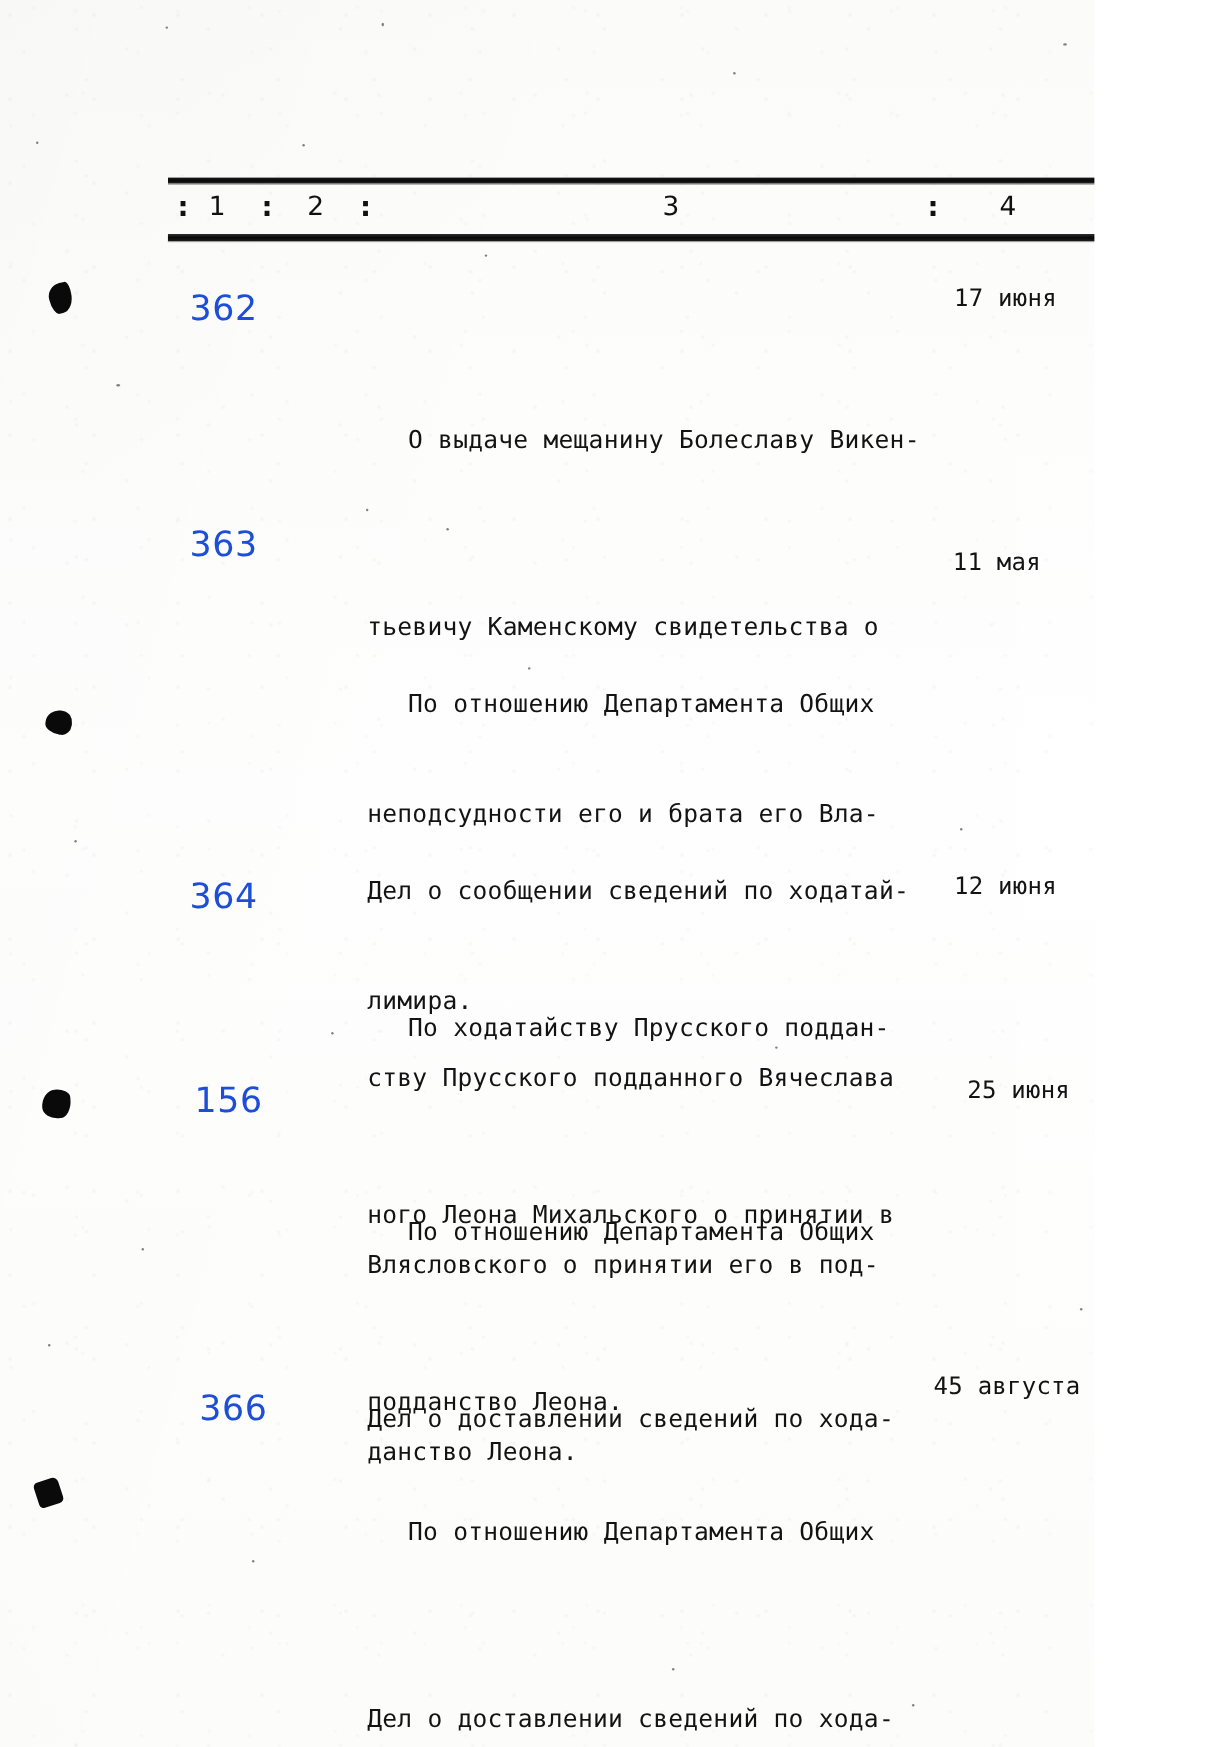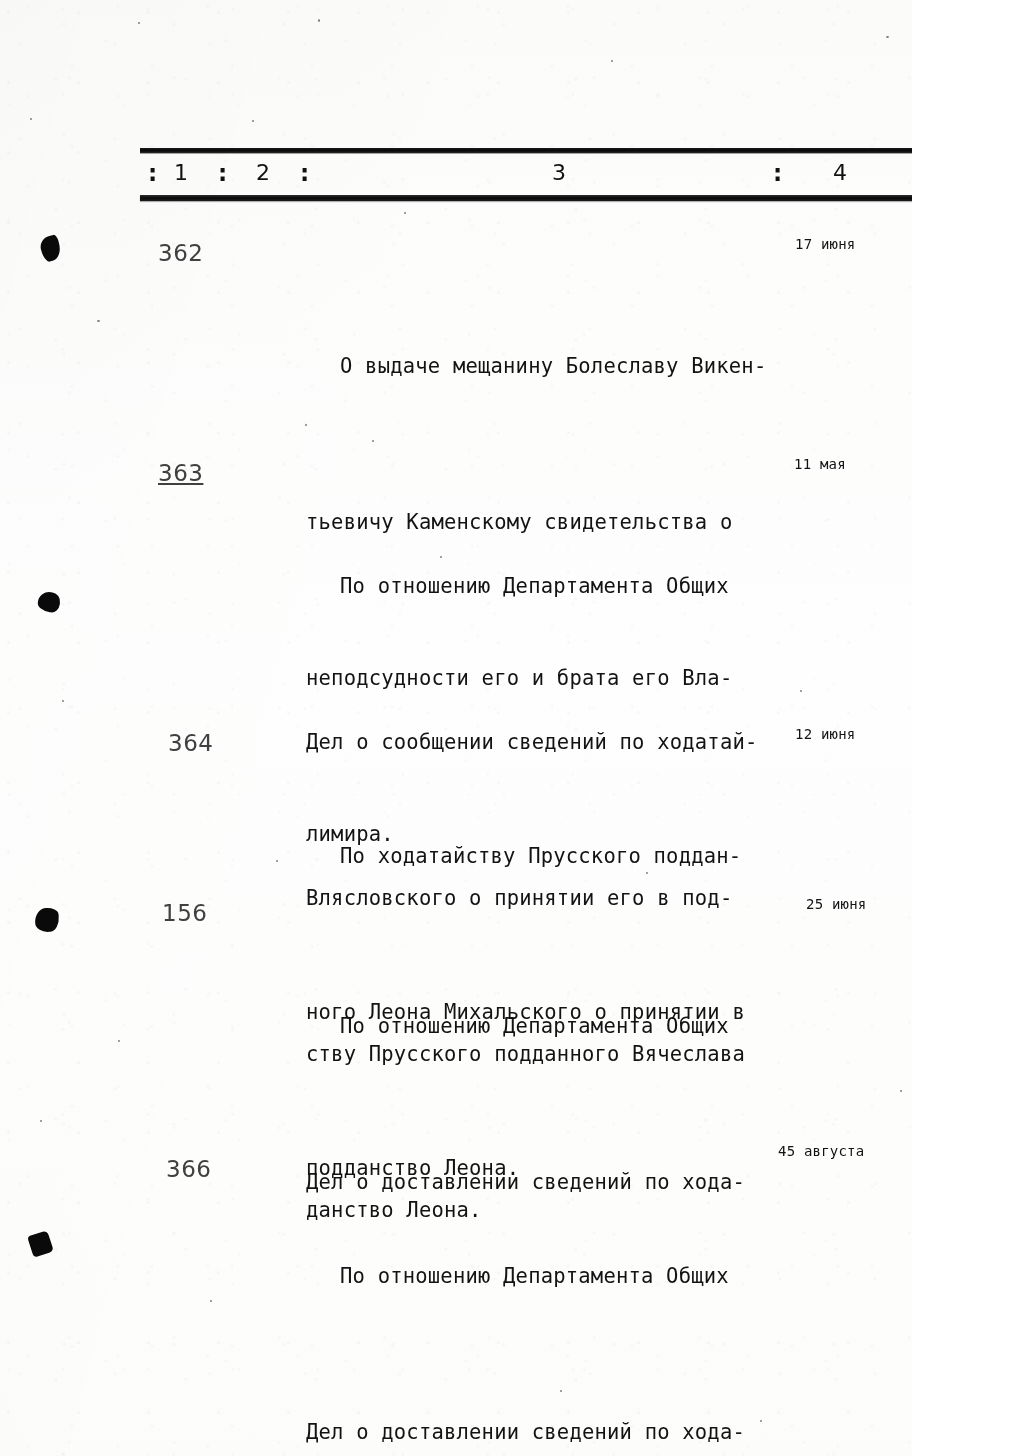--- a/index.html
+++ b/index.html
@@ -97,39 +97,39 @@
     color: #111;
   }
   .colmark.sep { font-weight: 700; font-size: 23px; }
 
   
   .entry { position: absolute; left: 0; width: 1024px; }
 
   .entry-number {
     position: absolute;
     font-family: "DejaVu Sans", "Liberation Sans", sans-serif;
-    font-size: 23px;
+    font-size: 29px;
     letter-spacing: 0.5px;
-    color: #404040;
+    color: #1d4ed8;
   }
 
   .entry-body {
     position: absolute;
     font-family: "DejaVu Sans Mono", "Liberation Mono", monospace;
     font-size: 20.5px;
     line-height: 52px;
     letter-spacing: 0.2px;
     color: #131313;
     white-space: pre;
   }
 
   .entry-date {
     position: absolute;
     font-family: "DejaVu Sans Mono", "Liberation Mono", monospace;
-    font-size: 14px;
+    font-size: 20px;
     letter-spacing: 0.2px;
     color: #131313;
     white-space: pre;
   }
   .entry-date.bold-day { font-weight: 400; }
 
   .line { display: block; }
   .line.indent { text-indent: 34px; }
 
   
@@ -235,33 +235,33 @@
     <div class="entry-body" style="left:306px;top:236px;width:520px;">
       <span class="line indent">О выдаче мещанину Болеславу Викен-</span>
       <span class="line">тьевичу Каменскому свидетельства о</span>
       <span class="line">неподсудности его и брата его Вла-</span>
       <span class="line">лимира.</span>
     </div>
     <div class="entry-date" style="left:795px;top:236px;">17 июня</div>
   </div>
 
   <div class="entry" style="top:0;">
-    <div class="entry-number" style="left:158px;top:460px;text-decoration:underline;">363</div>
+    <div class="entry-number" style="left:158px;top:436px;">363</div>
     <div class="entry-body" style="left:306px;top:456px;width:520px;">
       <span class="line indent">По отношению Департамента Общих</span>
       <span class="line">Дел о сообщении сведений по ходатай-</span>
+      <span class="line">ству Прусского подданного Вячеслава</span>
       <span class="line">Вляcловского о принятии его в под-</span>
-      <span class="line">ству Прусского подданного Вячеслава</span>
       <span class="line">данство Леона.</span>
     </div>
     <div class="entry-date" style="left:794px;top:456px;">11 мая</div>
   </div>
 
   <div class="entry" style="top:0;">
-    <div class="entry-number" style="left:168px;top:730px;">364</div>
+    <div class="entry-number" style="left:158px;top:730px;">364</div>
     <div class="entry-body" style="left:306px;top:726px;width:520px;">
       <span class="line indent">По ходатайству Прусского поддан-</span>
       <span class="line">ного Леона Михальского о принятии в</span>
       <span class="line">подданство Леона.</span>
     </div>
     <div class="entry-date" style="left:795px;top:726px;">12 июня</div>
   </div>
 
   <div class="entry" style="top:0;">
     <div class="entry-number" style="left:162px;top:900px;">156</div>

